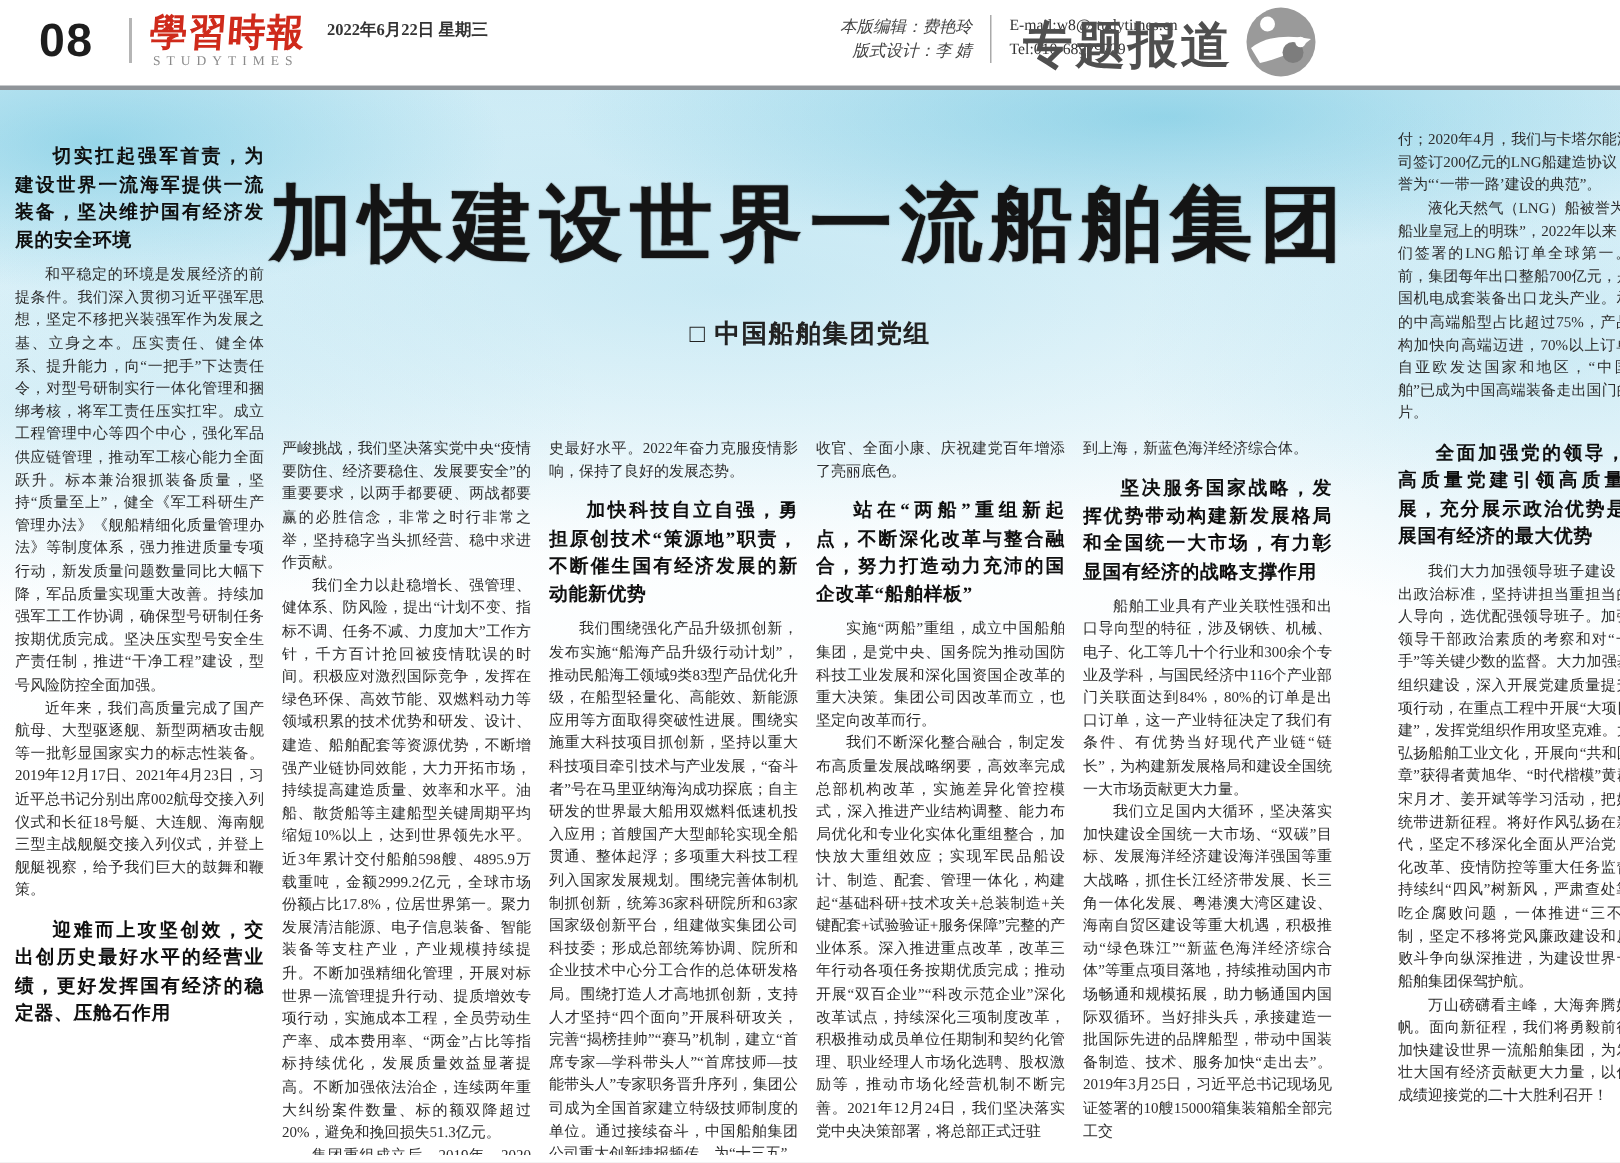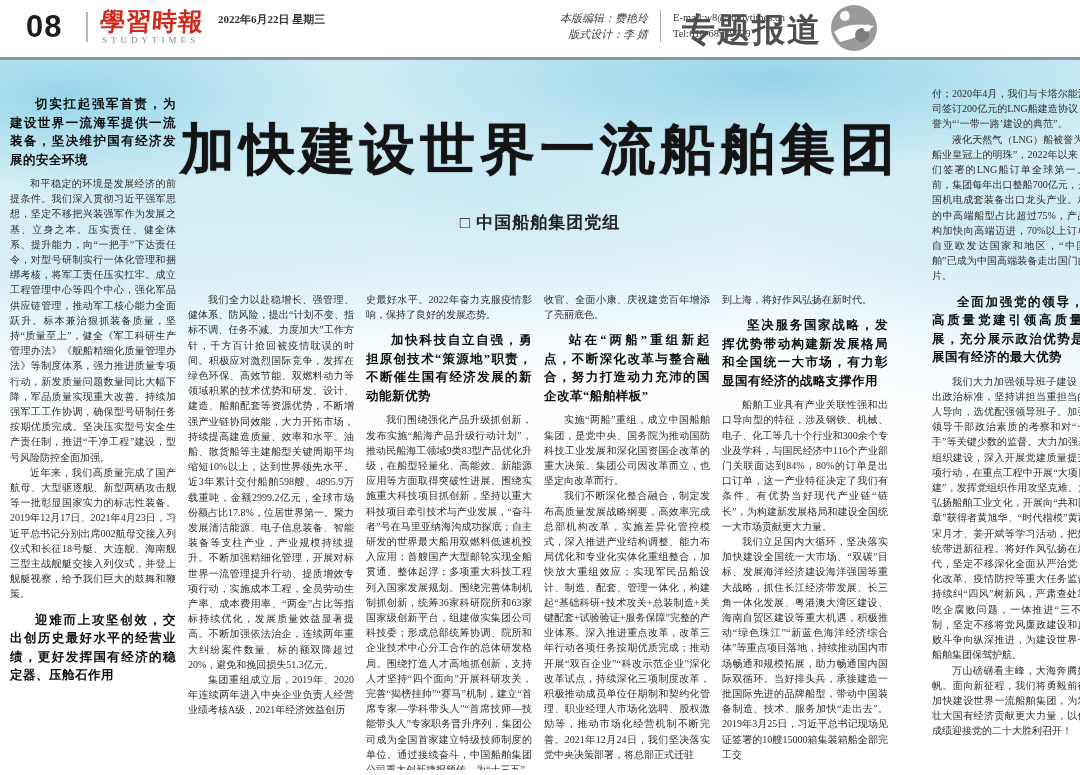--- a/index.html
+++ b/index.html
@@ -105,36 +105,37 @@
     <div class="byline">□ 中国船舶集团党组</div>
   </div>
 
   <div id="col1" class="col col-full">
       <p class="subhead">切实扛起强军首责，为建设世界一流海军提供一流装备，坚决维护国有经济发展的安全环境</p>
       <p class="para">和平稳定的环境是发展经济的前提条件。我们深入贯彻习近平强军思想，坚定不移把兴装强军作为发展之基、立身之本。压实责任、健全体系、提升能力，向“一把手”下达责任令，对型号研制实行一体化管理和捆绑考核，将军工责任压实扛牢。成立工程管理中心等四个中心，强化军品供应链管理，推动军工核心能力全面跃升。标本兼治狠抓装备质量，坚持“质量至上”，健全《军工科研生产管理办法》《舰船精细化质量管理办法》等制度体系，强力推进质量专项行动，新发质量问题数量同比大幅下降，军品质量实现重大改善。持续加强军工工作协调，确保型号研制任务按期优质完成。坚决压实型号安全生产责任制，推进“干净工程”建设，型号风险防控全面加强。</p>
       <p class="para">近年来，我们高质量完成了国产航母、大型驱逐舰、新型两栖攻击舰等一批彰显国家实力的标志性装备。2019年12月17日、2021年4月23日，习近平总书记分别出席002航母交接入列仪式和长征18号艇、大连舰、海南舰三型主战舰艇交接入列仪式，并登上舰艇视察，给予我们巨大的鼓舞和鞭策。</p>
       <p class="subhead">迎难而上攻坚创效，交出创历史最好水平的经营业绩，更好发挥国有经济的稳定器、压舱石作用</p>
     </div>
   <div id="col2" class="col">
+      <p class="para" style="text-indent: 0px;">严峻挑战，我们坚决落实党中央“疫情要防住、经济要稳住、发展要安全”的重要要求，以两手都要硬、两战都要赢的必胜信念，非常之时行非常之举，坚持稳字当头抓经营、稳中求进作贡献。</p>
       <p class="para">我们全力以赴稳增长、强管理、健体系、防风险，提出“计划不变、指标不调、任务不减、力度加大”工作方针，千方百计抢回被疫情耽误的时间。积极应对激烈国际竞争，发挥在绿色环保、高效节能、双燃料动力等领域积累的技术优势和研发、设计、建造、船舶配套等资源优势，不断增强产业链协同效能，大力开拓市场，持续提高建造质量、效率和水平。油船、散货船等主建船型关键周期平均缩短10%以上，达到世界领先水平。近3年累计交付船舶598艘、4895.9万载重吨，金额2999.2亿元，全球市场份额占比17.8%，位居世界第一。聚力发展清洁能源、电子信息装备、智能装备等支柱产业，产业规模持续提升。不断加强精细化管理，开展对标世界一流管理提升行动、提质增效专项行动，实施成本工程，全员劳动生产率、成本费用率、“两金”占比等指标持续优化，发展质量效益显著提高。不断加强依法治企，连续两年重大纠纷案件数量、标的额双降超过20%，避免和挽回损失51.3亿元。</p>
       <p class="para">集团重组成立后，2019年、2020年连续两年进入中央企业负责人经营业绩考核A级，2021年经济效益创历</p>
     </div>
   <div id="col3" class="col">
       <p class="para" style="text-indent: 0px;">史最好水平。2022年奋力克服疫情影响，保持了良好的发展态势。</p>
       <p class="subhead">加快科技自立自强，勇担原创技术“策源地”职责，不断催生国有经济发展的新动能新优势</p>
       <p class="para">我们围绕强化产品升级抓创新，发布实施“船海产品升级行动计划”，推动民船海工领域9类83型产品优化升级，在船型轻量化、高能效、新能源应用等方面取得突破性进展。围绕实施重大科技项目抓创新，坚持以重大科技项目牵引技术与产业发展，“奋斗者”号在马里亚纳海沟成功探底；自主研发的世界最大船用双燃料低速机投入应用；首艘国产大型邮轮实现全船贯通、整体起浮；多项重大科技工程列入国家发展规划。围绕完善体制机制抓创新，统筹36家科研院所和63家国家级创新平台，组建做实集团公司科技委；形成总部统筹协调、院所和企业技术中心分工合作的总体研发格局。围绕打造人才高地抓创新，支持人才坚持“四个面向”开展科研攻关，完善“揭榜挂帅”“赛马”机制，建立“首席专家—学科带头人”“首席技师—技能带头人”专家职务晋升序列，集团公司成为全国首家建立特级技师制度的单位。通过接续奋斗，中国船舶集团公司重大创新捷报频传，为“十三五”</p>
     </div>
   <div id="col4" class="col">
       <p class="para" style="text-indent: 0px;">收官、全面小康、庆祝建党百年增添了亮丽底色。</p>
       <p class="subhead">站在“两船”重组新起点，不断深化改革与整合融合，努力打造动力充沛的国企改革“船舶样板”</p>
       <p class="para">实施“两船”重组，成立中国船舶集团，是党中央、国务院为推动国防科技工业发展和深化国资国企改革的重大决策。集团公司因改革而立，也坚定向改革而行。</p>
       <p class="para">我们不断深化整合融合，制定发布高质量发展战略纲要，高效率完成总部机构改革，实施差异化管控模式，深入推进产业结构调整、能力布局优化和专业化实体化重组整合，加快放大重组效应；实现军民品船设计、制造、配套、管理一体化，构建起“基础科研+技术攻关+总装制造+关键配套+试验验证+服务保障”完整的产业体系。深入推进重点改革，改革三年行动各项任务按期优质完成；推动开展“双百企业”“科改示范企业”深化改革试点，持续深化三项制度改革，积极推动成员单位任期制和契约化管理、职业经理人市场化选聘、股权激励等，推动市场化经营机制不断完善。2021年12月24日，我们坚决落实党中央决策部署，将总部正式迁驻</p>
     </div>
   <div id="col5" class="col">
-      <p class="para" style="text-indent: 0px;">到上海，将好作风弘扬在新时代。</p>
+      <p class="para" style="text-indent: 0px;">到上海，新蓝色海洋经济综合体。</p>
       <p class="subhead">坚决服务国家战略，发挥优势带动构建新发展格局和全国统一大市场，有力彰显国有经济的战略支撑作用</p>
       <p class="para">船舶工业具有产业关联性强和出口导向型的特征，涉及钢铁、机械、电子、化工等几十个行业和300余个专业及学科，与国民经济中116个产业部门关联面达到84%，80%的订单是出口订单，这一产业特征决定了我们有条件、有优势当好现代产业链“链长”，为构建新发展格局和建设全国统一大市场贡献更大力量。</p>
       <p class="para">我们立足国内大循环，坚决落实加快建设全国统一大市场、“双碳”目标、发展海洋经济建设海洋强国等重大战略，抓住长江经济带发展、长三角一体化发展、粤港澳大湾区建设、海南自贸区建设等重大机遇，积极推动“绿色珠江”“新蓝色海洋经济综合体”等重点项目落地，持续推动国内市场畅通和规模拓展，助力畅通国内国际双循环。当好排头兵，承接建造一批国际先进的品牌船型，带动中国装备制造、技术、服务加快“走出去”。2019年3月25日，习近平总书记现场见证签署的10艘15000箱集装箱船全部完工交</p>
     </div>
   <div id="col6" class="col col-full">
       <p class="para" style="text-indent: 0px;">付；2020年4月，我们与卡塔尔能源公司签订200亿元的LNG船建造协议，被誉为“‘一带一路’建设的典范”。</p>
       <p class="para">液化天然气（LNG）船被誉为“造船业皇冠上的明珠”，2022年以来，我们签署的LNG船订单全球第一。目前，集团每年出口整船700亿元，是我国机电成套装备出口龙头产业。承接的中高端船型占比超过75%，产品结构加快向高端迈进，70%以上订单来自亚欧发达国家和地区，“中国船舶”已成为中国高端装备走出国门的名片。</p>
       <p class="subhead">全面加强党的领导，以高质量党建引领高质量发展，充分展示政治优势是发展国有经济的最大优势</p>
       <p class="para">我们大力加强领导班子建设，突出政治标准，坚持讲担当重担当的用人导向，选优配强领导班子。加强对领导干部政治素质的考察和对“一把手”等关键少数的监督。大力加强基层组织建设，深入开展党建质量提升专项行动，在重点工程中开展“大项目党建”，发挥党组织作用攻坚克难。大力弘扬船舶工业文化，开展向“共和国勋章”获得者黄旭华、“时代楷模”黄群、宋月才、姜开斌等学习活动，把好传统带进新征程。将好作风弘扬在新时代，坚定不移深化全面从严治党，强化改革、疫情防控等重大任务监督，持续纠“四风”树新风，严肃查处靠企吃企腐败问题，一体推进“三不”机制，坚定不移将党风廉政建设和反腐败斗争向纵深推进，为建设世界一流船舶集团保驾护航。</p>
       <p class="para">万山磅礴看主峰，大海奔腾好扬帆。面向新征程，我们将勇毅前行，加快建设世界一流船舶集团，为发展壮大国有经济贡献更大力量，以优异成绩迎接党的二十大胜利召开！</p>

